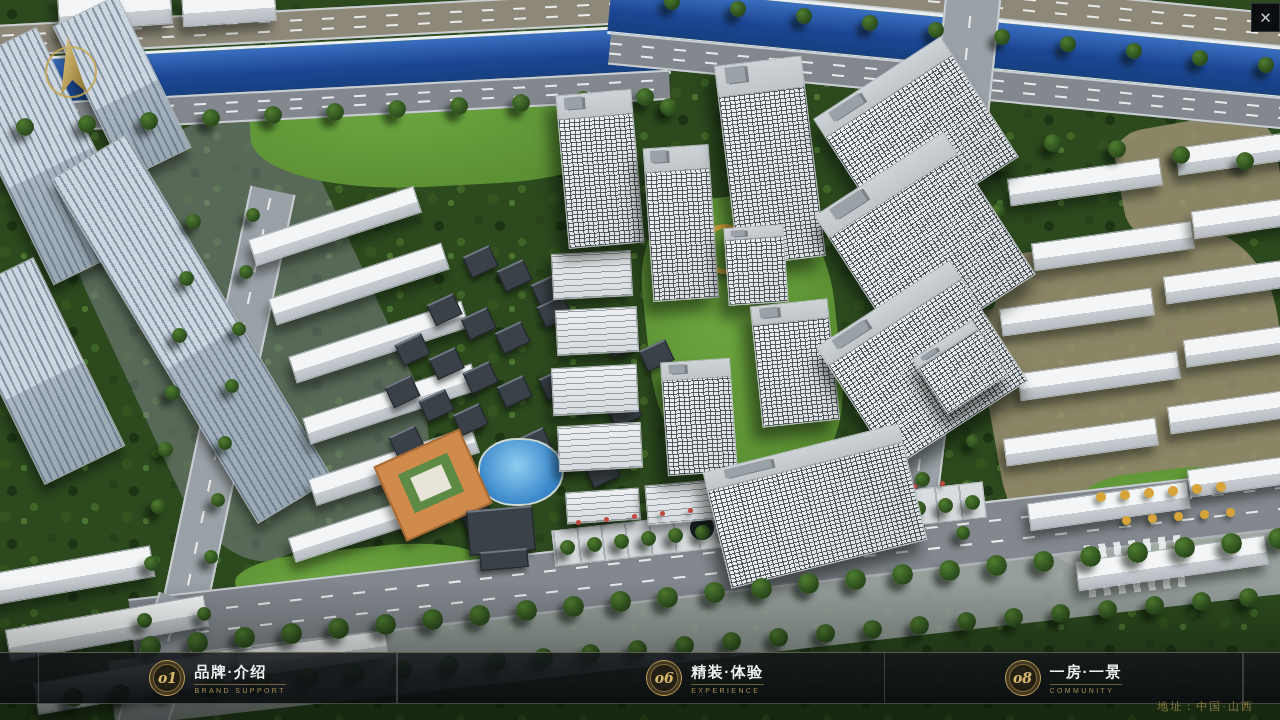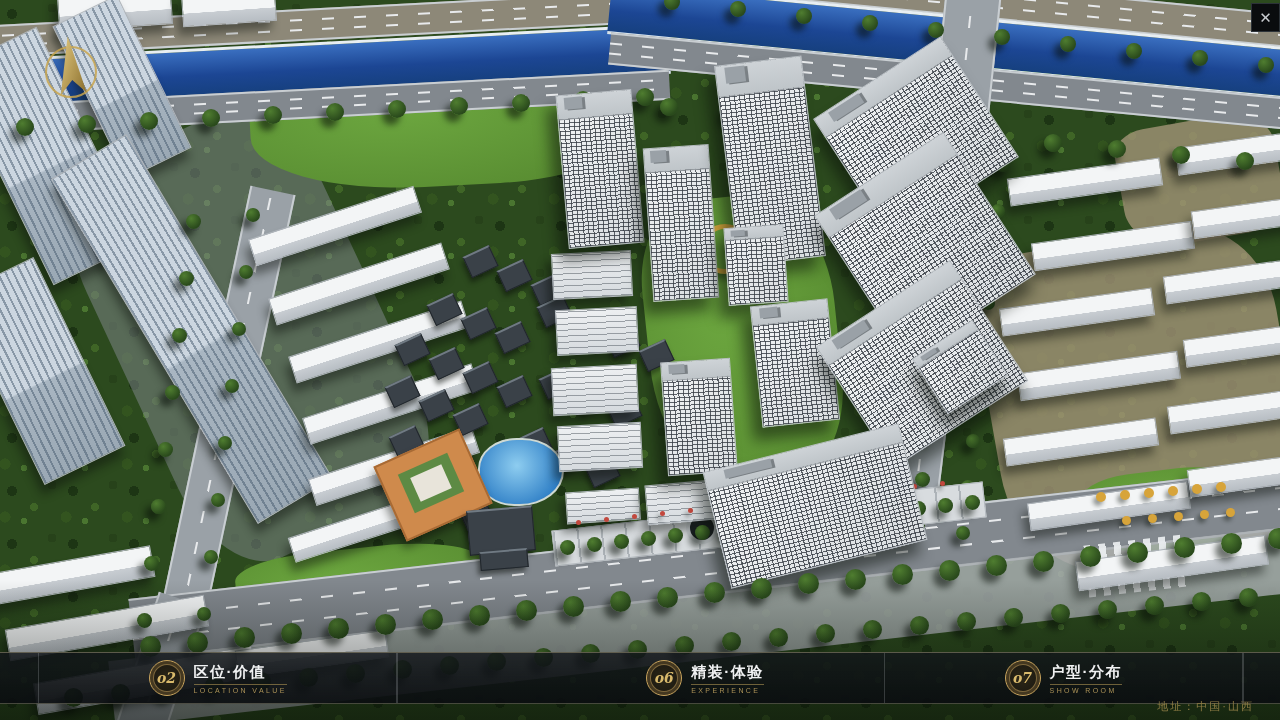--- a/index.html
+++ b/index.html
@@ -382,41 +382,41 @@
       <polygon points="29,2 16,60 29,46 42,60" fill="url(#gold)" transform="rotate(-6 29 34)"></polygon>
     </svg>
   </div>
 
   <div class="close-btn">✕</div>
 
   <div class="navbar">
     <div class="nav-spacer l"></div>
 
     <div class="nav-item">
-      <span class="badge">o2</span>
+      <span class="badge">o1</span>
       <span class="nav-text">
-        <span class="nav-zh">区位·价值</span>
-        <span class="nav-en">LOCATION VALUE</span>
+        <span class="nav-zh">品牌·介绍</span>
+        <span class="nav-en">BRAND SUPPORT</span>
       </span>
     </div>
 
     <div class="nav-spacer c"></div>
 
     <div class="nav-item">
       <span class="badge">o6</span>
       <span class="nav-text">
         <span class="nav-zh">精装·体验</span>
         <span class="nav-en">EXPERIENCE</span>
       </span>
     </div>
     <div class="nav-item">
-      <span class="badge">o7</span>
+      <span class="badge">o8</span>
       <span class="nav-text">
-        <span class="nav-zh">户型·分布</span>
-        <span class="nav-en">SHOW ROOM</span>
+        <span class="nav-zh">一房·一景</span>
+        <span class="nav-en">COMMUNITY</span>
       </span>
     </div>
 
     <div class="nav-spacer r"></div>
   </div>
 
 
   <div class="address">地址：中国·山西</div>
 
 </div>

